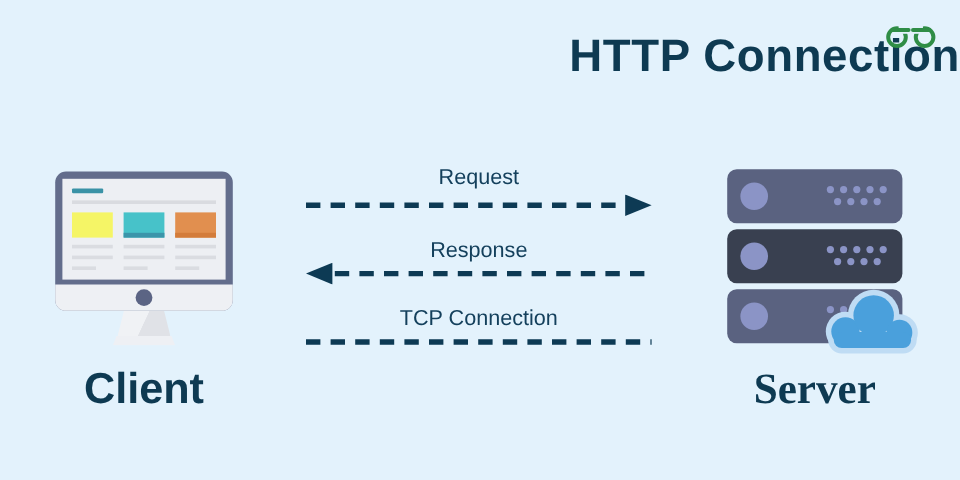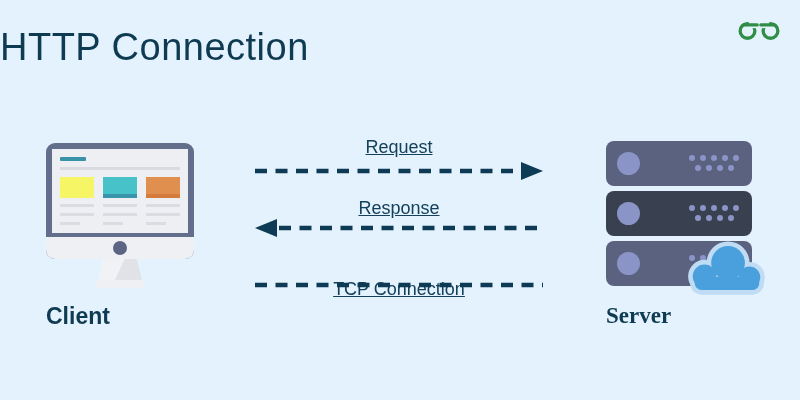--- a/index.html
+++ b/index.html
@@ -2,22 +2,22 @@
 <html><head>
 <meta charset="utf-8">
 <style>
   html,body{margin:0;padding:0;}
   body{
     width:800px;height:400px;position:relative;overflow:hidden;
     background:#e3f2fc;
     font-family:"Liberation Sans", sans-serif;
   }
   .title{
-    position:absolute;top:26px;left:0;width:800px;text-align:left;
-    font-size:38px;font-weight:normal;color:#0e3a52;letter-spacing:.5px;
+    position:absolute;top:26px;left:0;width:800px;text-align:right;
+    font-size:38px;font-weight:bold;color:#0e3a52;letter-spacing:.5px;
   }
   .logo{position:absolute;top:16px;right:18px;width:46px;height:28px;}
 
   
   .client-wrap{position:absolute;left:46px;top:143px;width:148px;}
   .monitor{position:relative;width:148px;height:116px;background:#636d8c;border-radius:9px;}
   .chin{position:absolute;left:0;right:0;bottom:0;height:22px;background:#eef0f4;border-radius:0 0 9px 9px;}
   .power{position:absolute;left:50%;bottom:4px;transform:translateX(-50%);width:14px;height:14px;border-radius:50%;background:#5b6484;}
   .screen{position:absolute;left:6px;top:6px;right:6px;height:84px;background:#edeff3;overflow:hidden;}
   .tealbar{width:26px;height:4px;background:#3a92a6;margin:8px 0 0 8px;border-radius:1px;}
@@ -33,43 +33,43 @@
   .col{width:34px;}
   .tline{height:3px;background:#dadce1;margin-top:6px;}
   .tline.short{width:60%;}
   .neck{position:absolute;top:116px;left:50%;transform:translateX(-50%);
     width:44px;height:21px;
     background:linear-gradient(115deg,#f0f2f5 49%,#e0e2e7 50%);
     clip-path:polygon(12% 0,88% 0,100% 100%,0 100%);}
   .base{position:absolute;top:137px;left:50%;transform:translateX(-50%);
     width:52px;height:8px;background:#eef0f4;
     clip-path:polygon(6% 0,94% 0,100% 100%,0 100%);}
-  .side-label{position:absolute;width:148px;
-    font-size:23px;font-weight:bold;color:#0e3a52;}
+  .side-label{position:absolute;width:148px;text-align:center;
+    font-size:36px;font-weight:bold;color:#0e3a52;}
   .client-label{left:46px;top:303px;}
   .server-label{left:606px;top:303px;width:146px;font-family:Liberation Serif, serif;}
 
   
   .server-wrap{position:absolute;left:606px;top:141px;width:146px;}
   .unit{position:relative;height:45px;border-radius:8px;margin-bottom:5px;}
   .unit-light{background:#5a6280;}
   .unit-dark{background:#394050;}
   .led{position:absolute;left:11px;top:11px;width:23px;height:23px;border-radius:50%;background:#8b94c6;}
   .dots{position:absolute;right:12px;top:14px;width:51px;}
   .drow{display:flex;gap:5px;}
   .drow2{margin-left:6px;margin-top:4px;}
   .dot{width:6px;height:6px;border-radius:50%;background:#8b94c6;flex:0 0 auto;}
   .cloud{position:absolute;left:76px;top:94px;width:88px;height:64px;z-index:2;}
 
   
   .arrow-label{position:absolute;left:253px;width:292px;text-align:center;
-    font-size:18px;font-weight:500;color:#14405c;text-decoration:underline;}
+    font-size:18px;font-weight:500;color:#14405c;}
   .lbl-request{top:137px;}
   .lbl-response{top:198px;}
-  .lbl-tcp{top:255px;margin-top:24px;}
+  .lbl-tcp{top:255px;}
   .arrow-svg{position:absolute;left:253px;width:292px;height:18px;}
   .svg-request{top:162px;}
   .svg-response{top:219px;}
   .svg-tcp{top:276px;}
   .dashline{stroke:#0d3a54;stroke-width:4.5;}
   .ahead{fill:#0d3a54;}
 </style>
 </head>
 <body>
 

